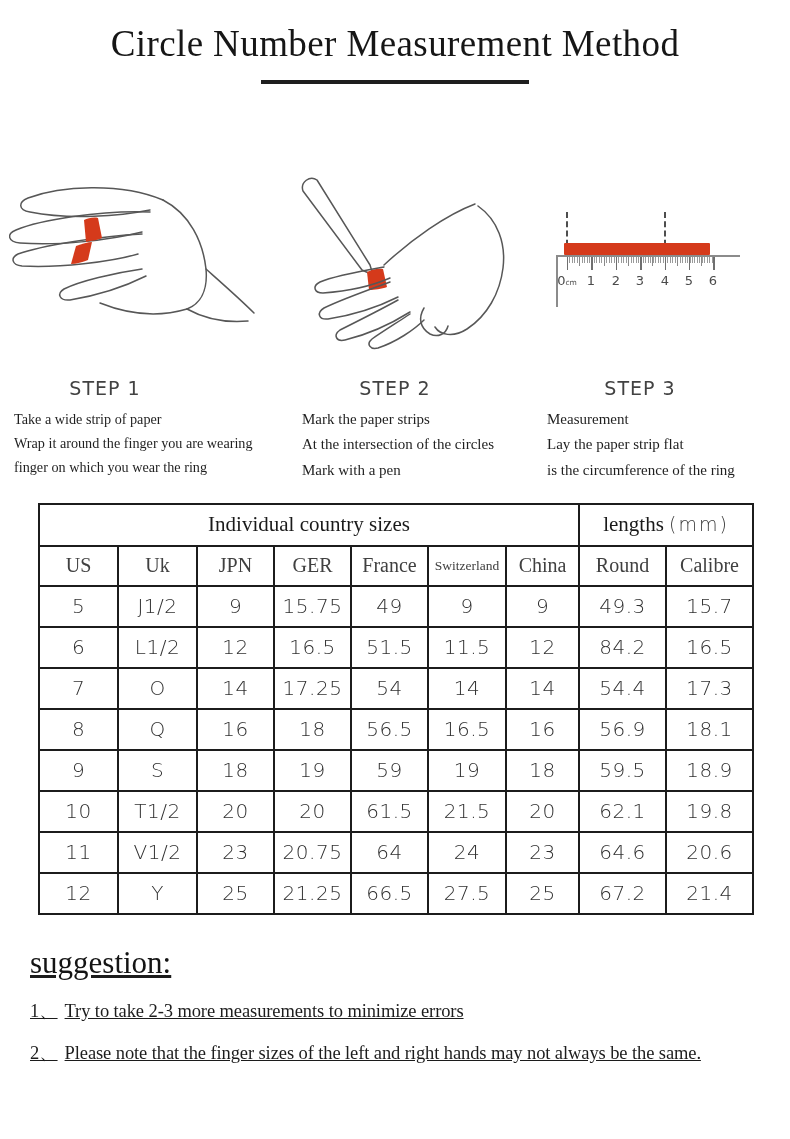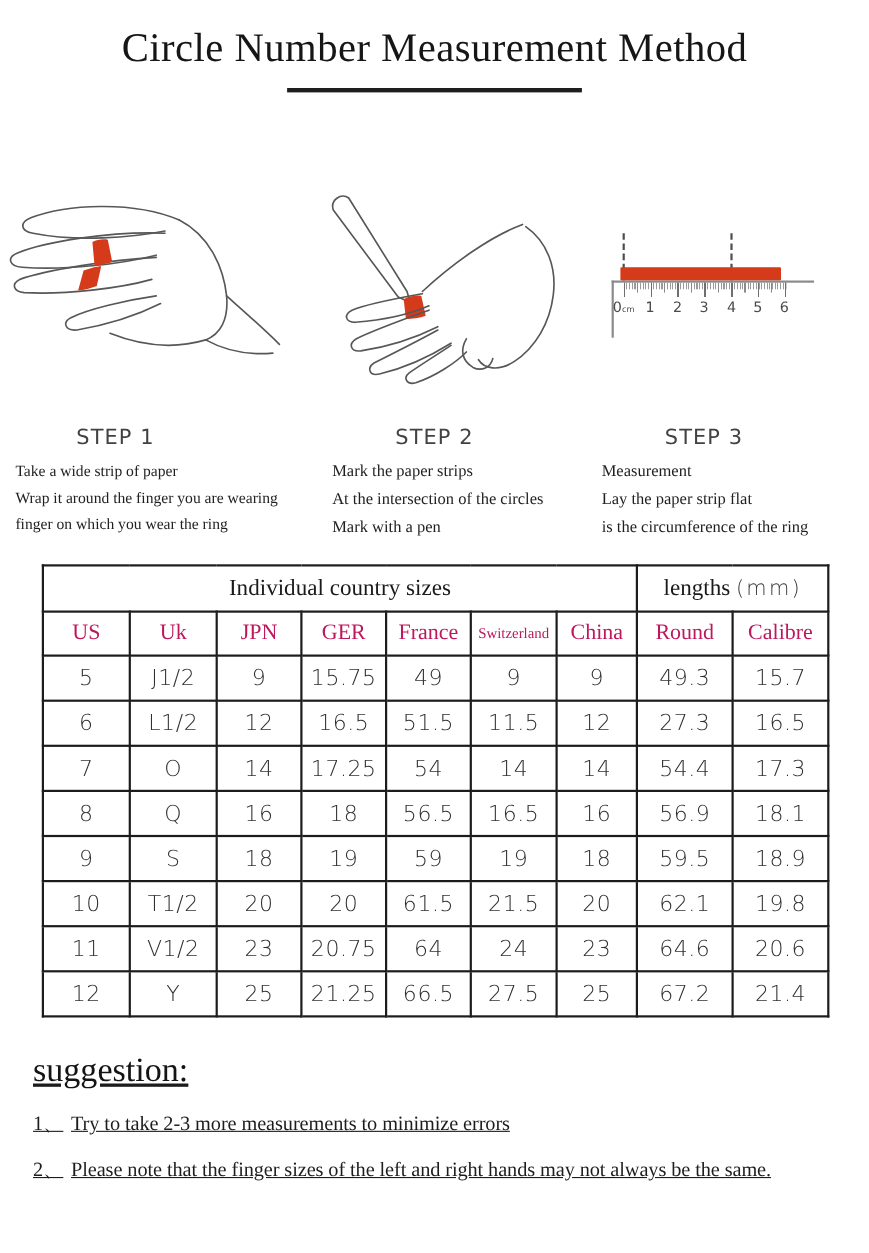--- a/index.html
+++ b/index.html
@@ -18,21 +18,21 @@
   .title-underline { width:268px; height:4px; background:#1e1e1e; margin:15px auto 0; }
 
   
   .steps { display:flex; margin-top:38px; }
   .step { position:relative; }
   .step-1 { width:270px; } .step-2 { width:270px; } .step-3 { width:250px; }
   .illu { position:relative; height:245px; }
   .illu svg { position:absolute; left:0; top:55px; }
   .step-label {
     font-family:"DejaVu Sans", sans-serif; font-size:19px; letter-spacing:1px;
-    color:#424242; text-align:center; margin-top:20px;
+    color:#424242; text-align:center; margin-top:10px;
   }
   .step-1 .step-label { width:210px; }
   .step-2 .step-label { width:230px; margin-left:10px; }
   .step-3 .step-label { width:200px; }
   .step-lines { margin-top:10px; white-space:nowrap; color:#1f1f1f; }
   .step-lines p { margin:0 0 4px; font-size:15px; line-height:1.42; }
   .step-1 .step-lines { padding-left:14px; }
   .step-1 .step-lines p { font-size:14.2px; }
   .step-2 .step-lines { padding-left:32px; }
   .step-3 .step-lines { padding-left:7px; }
@@ -67,21 +67,21 @@
   }
   table.sizes th, table.sizes td {
     border:2px solid #1c1c1c; text-align:center; padding:0; overflow:hidden;
   }
   tr.group-row th { height:42px; font-size:21px; font-weight:normal; color:#1a1a1a; }
   th.lengths-cell { text-align:left; padding-left:9px;border-radius:16px; }
   th.lengths-cell .mm {
     font-family:"DejaVu Sans", sans-serif; font-weight:300;
     letter-spacing:2px; color:#3a3a3a; font-size:19px;
   }
-  tr.cols-row th { height:40px; font-size:20px; font-weight:normal; color:#be185d; }
+  tr.cols-row th { height:40px; font-size:20px; font-weight:normal; color:#404040; }
   tr.cols-row th.sw { font-size:13.5px; }
   th.col-round, td.col-round { text-align:right; padding-right:11px;border-radius:17px; }
   tbody td {
     height:41px; font-family:"DejaVu Sans", sans-serif; font-weight:300;
     font-size:20px; color:#303030; letter-spacing:.5px;
   }
 
   
   .suggestion { margin:30px 0 0 30px;text-decoration:underline; }
   .suggestion h2 { margin:0; font-size:31px; font-weight:500; color:#141414; }
@@ -225,21 +225,21 @@
             <td>15.7</td>
           </tr>
           <tr>
             <td>6</td>
             <td>L1/2</td>
             <td>12</td>
             <td>16.5</td>
             <td>51.5</td>
             <td>11.5</td>
             <td>12</td>
-            <td class="col-round">27.3</td>
+            <td class="col-round">84.2</td>
             <td>16.5</td>
           </tr>
           <tr>
             <td>7</td>
             <td>O</td>
             <td>14</td>
             <td>17.25</td>
             <td>54</td>
             <td>14</td>
             <td>14</td>

